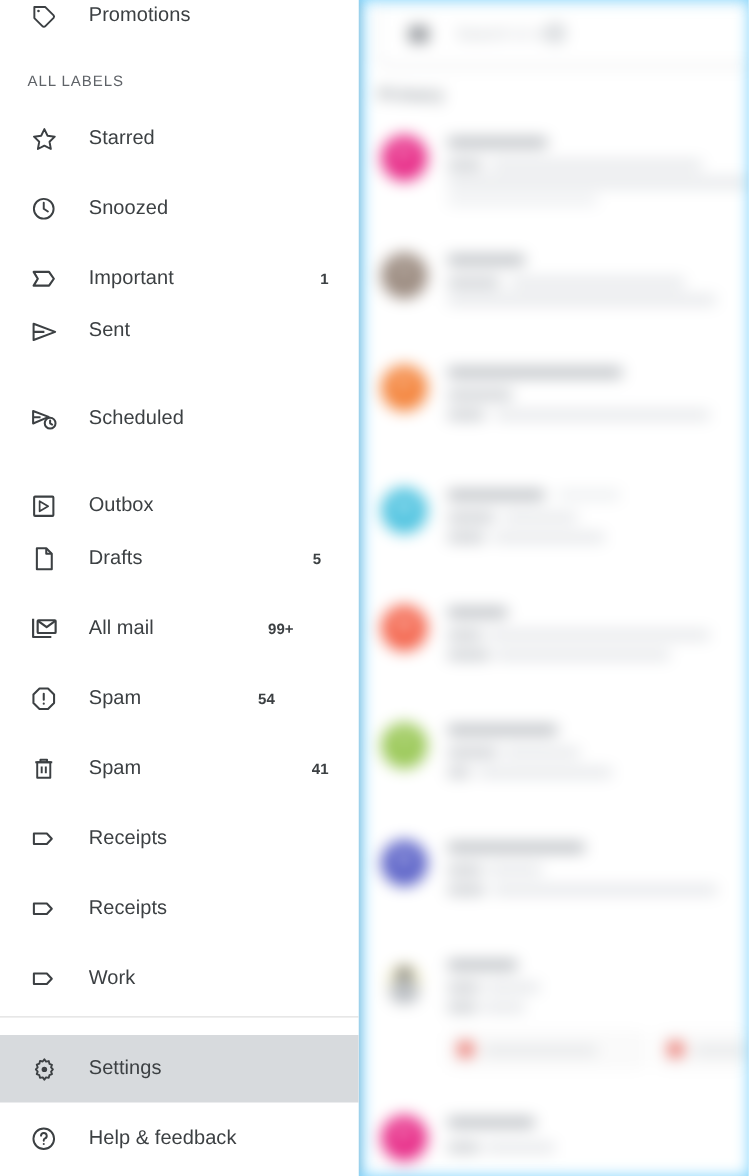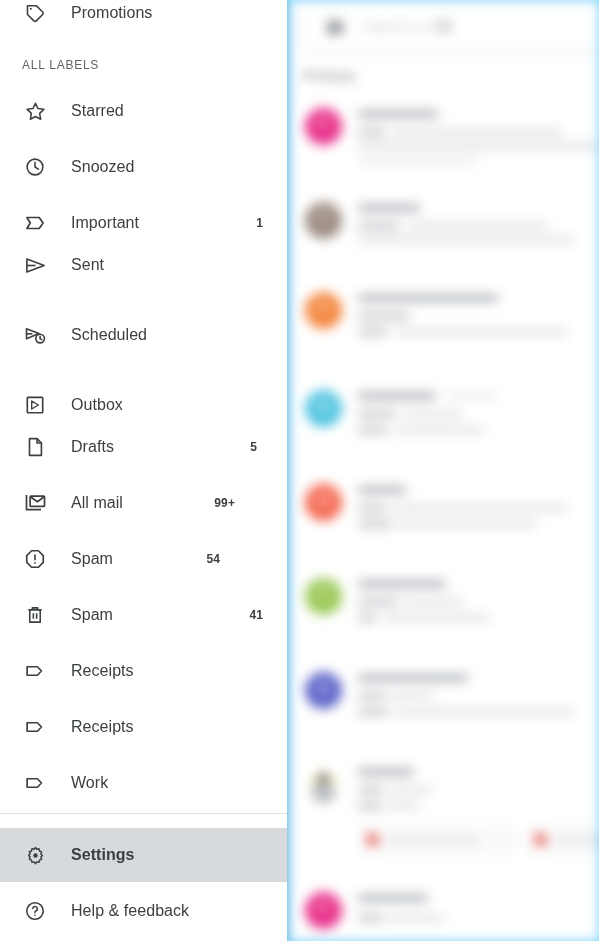--- a/index.html
+++ b/index.html
@@ -196,21 +196,20 @@
   .nav-item .ni-count {
     position: absolute;
     right: 24px;
     font-size: 12px;
     font-weight: bold;
     color: #3c4043;
     letter-spacing: 0.1px;
   }
   .nav-item.selected {
     background: #d7dadd;
-    font-weight: bold;
   }
 
   .labels-head {
     position: absolute;
     left: 22px;
     top: 58px;
     font-size: 12px;
     color: #5f6368;
     letter-spacing: 0.75px;
     white-space: nowrap;

